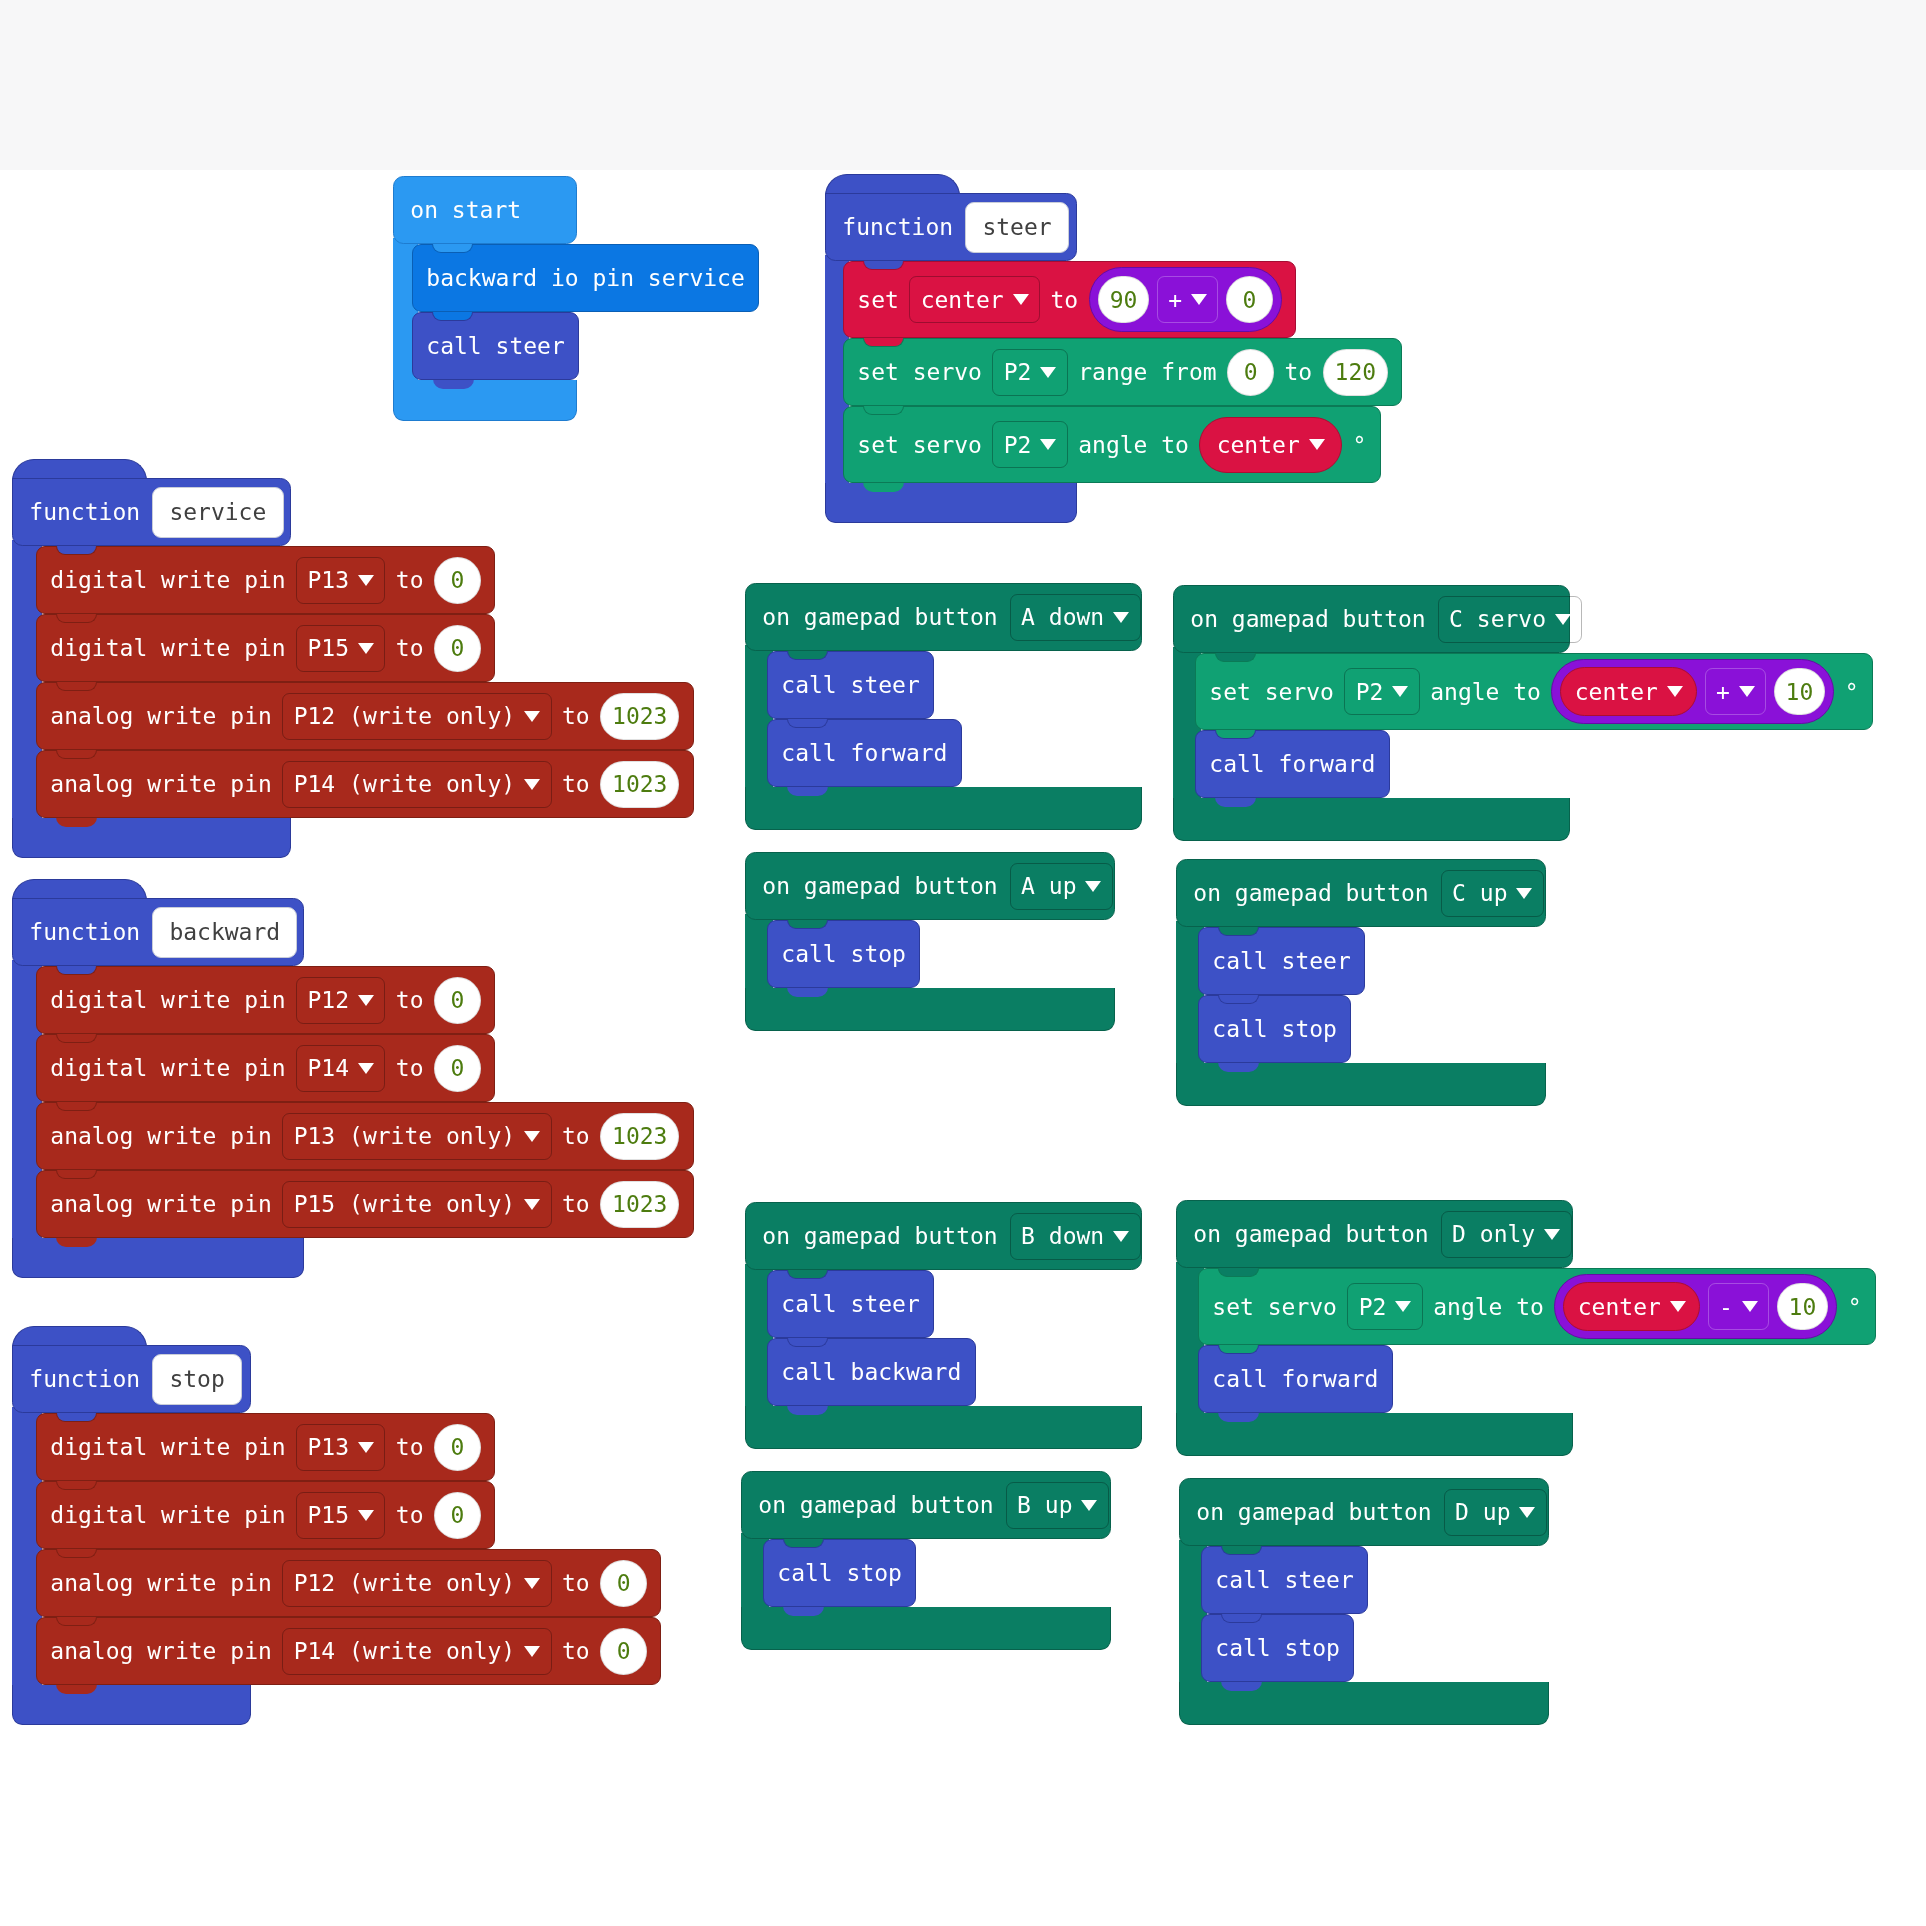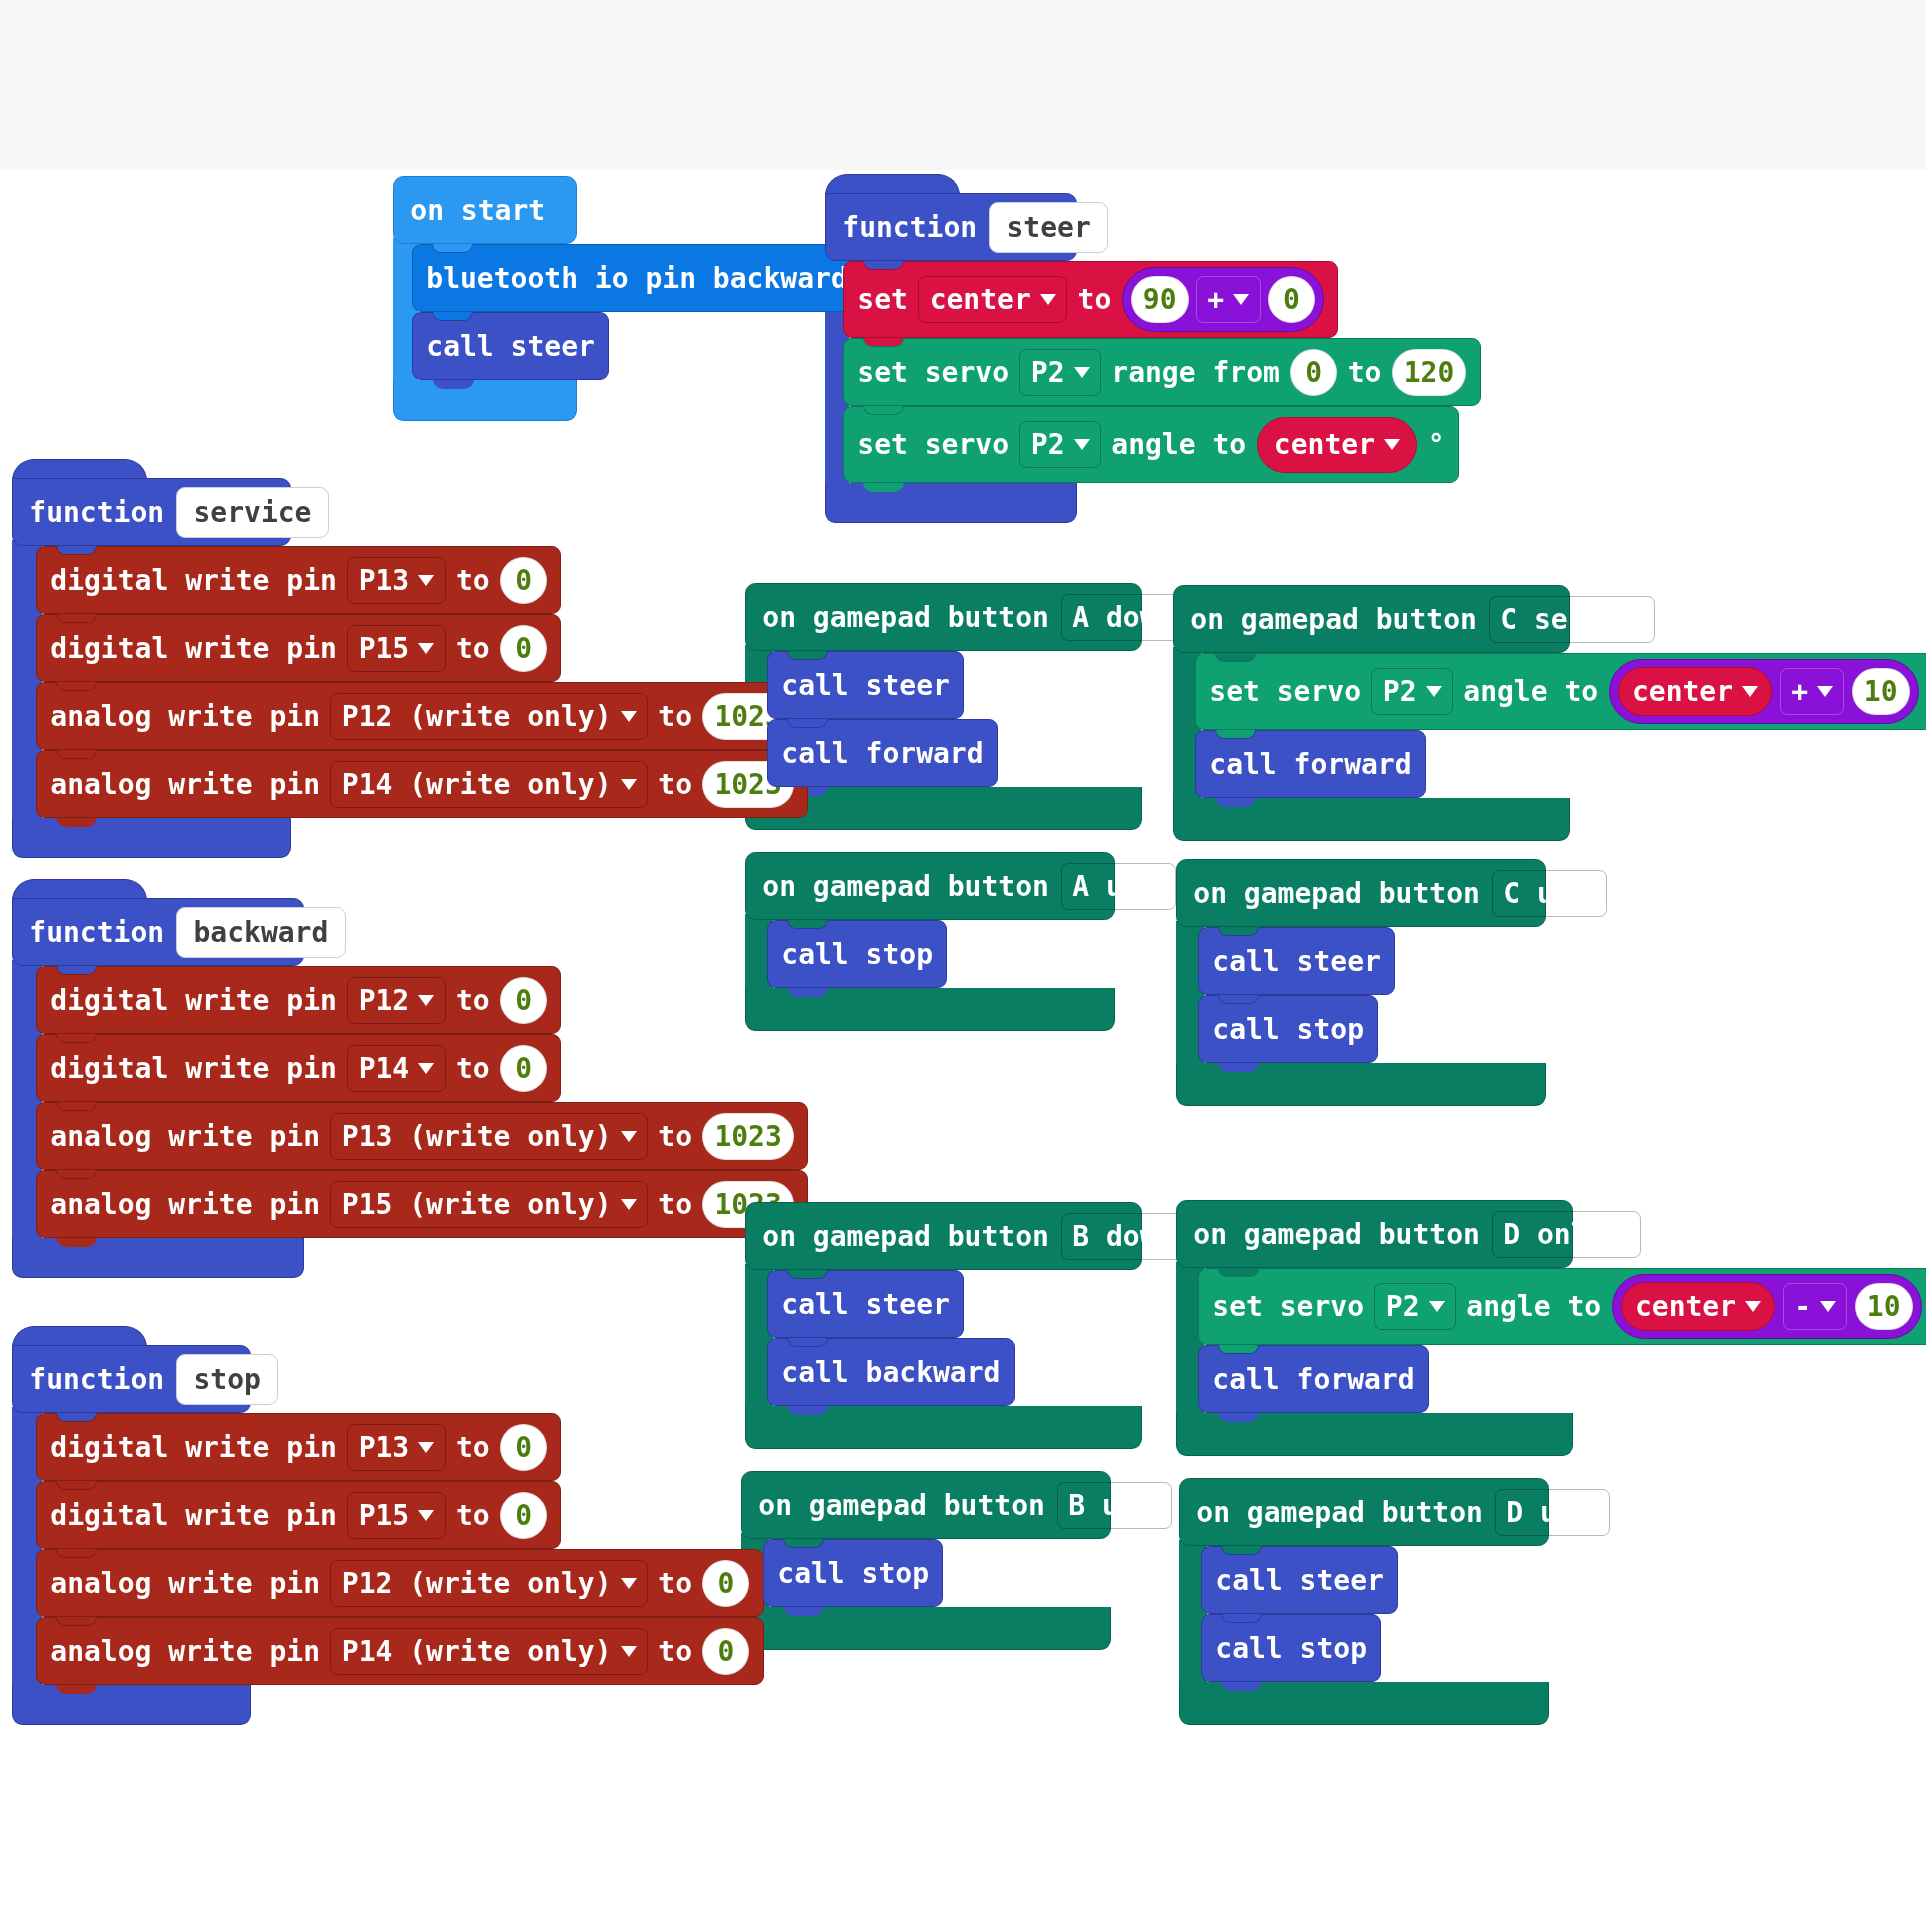--- a/index.html
+++ b/index.html
@@ -1,17 +1,17 @@
 <!DOCTYPE html>
 <html style="font-size:12px"><head>
 <meta charset="utf-8">
 <style>
   html,body{margin:0;padding:0;background:#ffffff;}
   #canvas{position:relative;width:1926px;height:1926px;background:#ffffff;overflow:hidden;
-          font-family:"DejaVu Sans Mono",monospace;font-weight:700;font-size:28px;}
+          font-family:"DejaVu Sans Mono",monospace;font-weight:400;font-size:23px;}
   #topband{position:absolute;left:0;top:0;width:100%;height:170px;background:#f7f7f8;}
 
   .stack{position:absolute;}
   .dome{height:22px;width:135px;border-radius:68px 68px 0 0;background:var(--bg);
         border:1.5px solid var(--bd);border-bottom:none;box-sizing:border-box;margin-bottom:-3px;position:relative;z-index:2;}
   .hdr{display:flex;align-items:center;gap:12px;height:68px;padding:0 16.3px;border-radius:10.4px;
        border:1.5px solid var(--bd);background:var(--bg);box-sizing:border-box;position:relative;z-index:2;
        color:#fff;white-space:nowrap;}
   .hat .hdr{border-top-left-radius:0;}
   .body{position:relative;}
@@ -52,21 +52,21 @@
   <div id="blocks-root">
       <div class="stack" style="--bg: #2B99F2; --bd: #1E7CD0; --indent: 19px; left: 393px; top: 176px;">
         <div class="hdr" style="width: 184px;">
           <span class="lbl">on start</span>
         </div>
         <div class="body">
           <div class="spine"></div>
           <div class="rows">
             <div class="row" style="--rbg: #0B77E3; --rbd: #0A5FB5;">
               <span class="dip" style="background: rgb(43, 153, 242);"></span>
-              <span class="lbl">bluetooth io pin backward</span>
+              <span class="lbl">backward io pin service</span>
             </div>
             <div class="row" style="--rbg: #3D51C6; --rbd: #2B3A9B;">
               <span class="dip" style="background: rgb(11, 119, 227);"></span>
               <span class="lbl">call steer</span>
             </div>
           </div>
         </div>
         <div class="bottom" style="width: 184px; height: 41px;">
           <span class="bump" style="left: 39px; background: rgb(61, 81, 198);"></span>
         </div>

